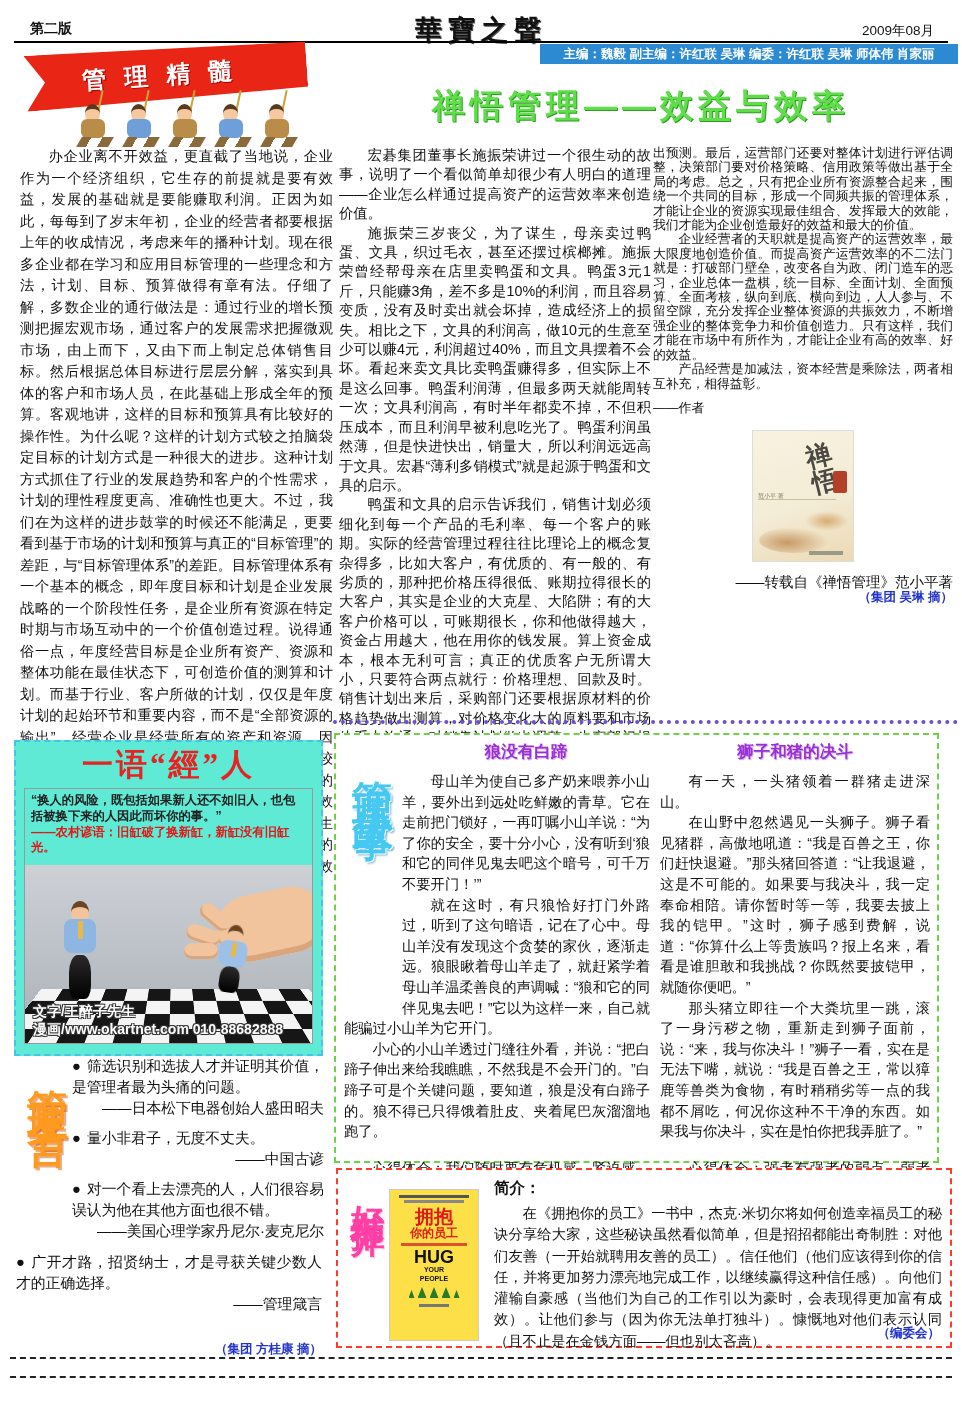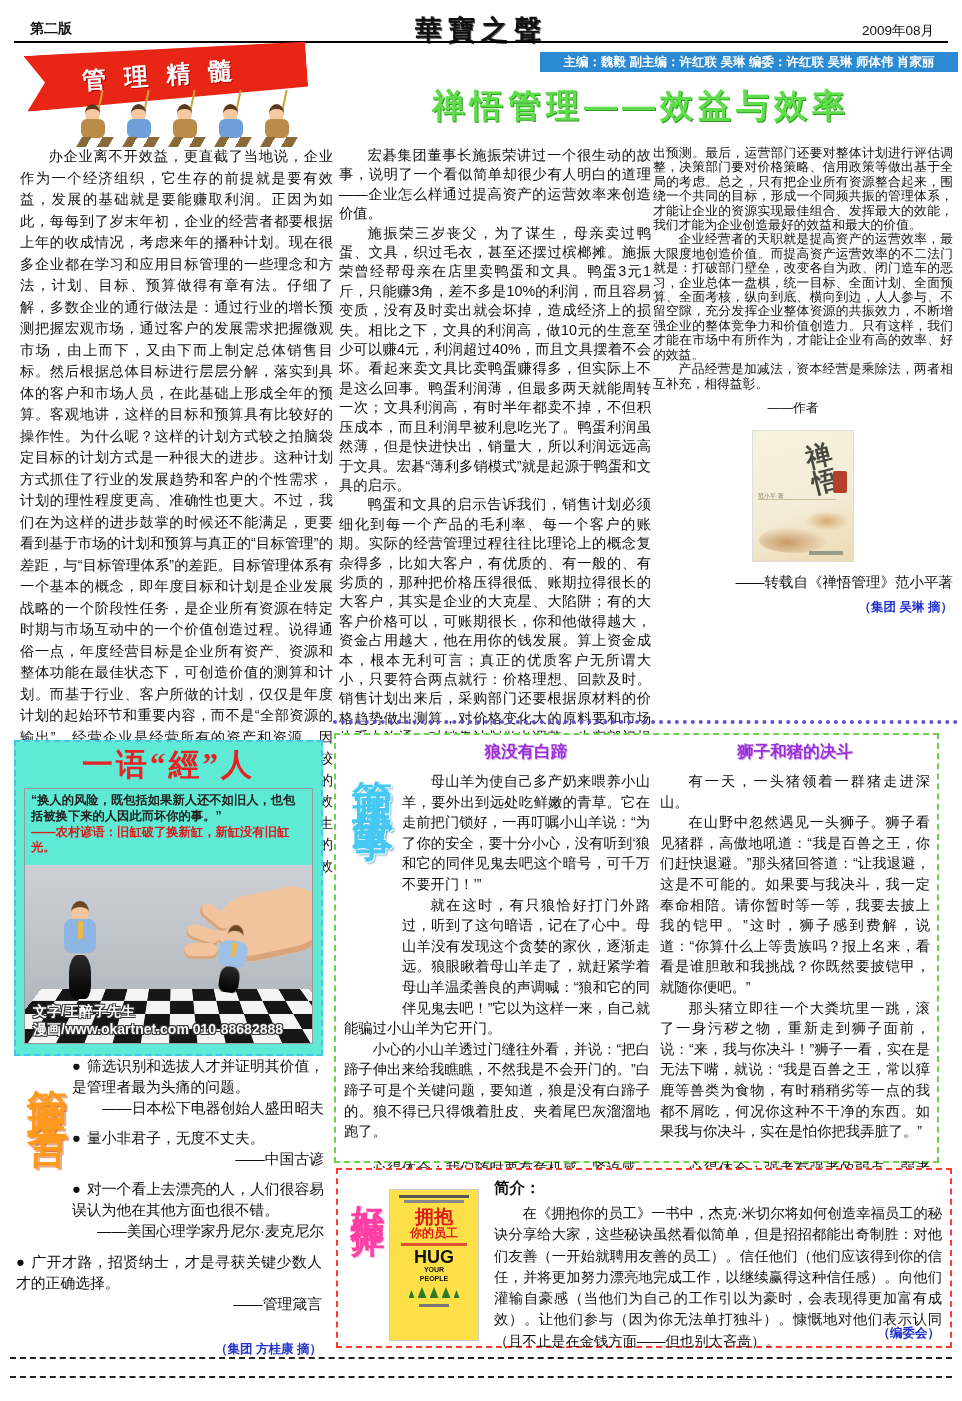--- a/index.html
+++ b/index.html
@@ -8,21 +8,21 @@
 
   
   .page-label{position:absolute;left:30px;top:20px;font-size:14px;font-weight:bold;}
   .masthead-title{position:absolute;left:0;right:0;top:12px;text-align:center;
         font-size:27px;font-weight:bold;letter-spacing:6px;
         text-shadow:1px 1px 0 #555;}
   .page-date{position:absolute;right:28px;top:22px;font-size:13.5px;}
   .header-rule{position:absolute;left:14px;top:41px;width:934px;height:2px;background:#000;}
   .editors-bar{position:absolute;left:540px;top:44px;width:418px;height:20px;
         background:#2b8ad2;color:#fff;font-size:12.5px;font-weight:bold;
-        line-height:20px;text-align:center;margin-top:8px;}
+        line-height:20px;text-align:center;}
 
   
   .banner-wrap{position:absolute;left:15px;top:46px;width:302px;height:104px;}
   .flag{position:absolute;left:10px;top:0;width:282px;height:56px;background:#e92515;
         transform:rotate(-4deg);
         clip-path:polygon(0% 0%,100% 10%,100% 90%,0% 100%,7% 50%);
         color:#fff;font-weight:bold;font-size:24px;letter-spacing:18px;
         text-align:center;line-height:58px;text-shadow:1px 1px 0 #a00;}
   .kids{position:absolute;left:62px;top:56px;display:flex;gap:8px;}
   .kid{position:relative;width:38px;height:48px;}
@@ -38,36 +38,36 @@
   
   .feature-title{position:absolute;left:330px;top:84px;width:622px;margin:0;
         text-align:center;font-size:33px;font-weight:bold;
         letter-spacing:5px;color:#5fdd4a;text-shadow:1px 1px 0 #2f9b22;}
   .col{position:absolute;top:146px;text-align:justify;}
   .col p{margin:0;text-indent:2em;}
   .col p.noindent{text-indent:0;}
   .col1{left:20px;width:313px;font-size:14.3px;line-height:21.5px;}
   .col2{left:339px;width:312px;font-size:14.3px;line-height:19.4px;}
   .col3{left:653px;width:300px;font-size:12.8px;line-height:14.4px;}
-  .author-sig{text-align:center;margin-top:10px;padding-right:20px;}
+  .author-sig{text-align:left;margin-top:10px;padding-right:20px;}
   .zen-cover{position:relative;width:100px;height:130px;margin:16px auto 0;
         background:linear-gradient(160deg,#f8f2e0 0%,#f3ecd6 55%,#ecd9b4 100%);
         box-shadow:0 0 0 1px #ddd;}
   .zen-chars{position:absolute;right:14px;top:12px;font-family:"Liberation Serif","DejaVu Serif",serif;
         font-size:26px;font-weight:bold;color:#4a4a42;transform:rotate(-14deg);line-height:26px;width:30px;}
   .zen-seal{position:absolute;right:6px;top:40px;width:14px;height:22px;background:#b5402a;border-radius:2px;}
   .zen-author{position:absolute;left:5px;top:58px;font-size:6px;color:#776;}
   .zen-line{position:absolute;left:5px;top:68px;width:78px;height:1px;background:#cbbf9c;}
   .zen-blob{position:absolute;left:6px;bottom:8px;width:70px;height:26px;border-radius:50%;
         background:radial-gradient(ellipse at 40% 60%,#c89a66 0%,rgba(236,217,180,0) 70%);}
   .zen-blob2{position:absolute;right:4px;bottom:30px;width:44px;height:20px;border-radius:50%;
         background:radial-gradient(ellipse at 50% 50%,#d8ab72 0%,rgba(236,217,180,0) 70%);}
   .zen-pub{position:absolute;right:10px;bottom:6px;width:34px;height:4px;background:#9a9a88;}
   .source-line{text-align:right;margin-top:14px;font-size:14.5px;}
-  .credit{color:#2233cc;font-weight:bold;font-size:12.5px;text-align:right;margin-top:10px;}
+  .credit{color:#2233cc;font-weight:bold;font-size:12.5px;text-align:right;margin-top:0;}
 
   
   .purple-dots{position:absolute;left:333px;top:720px;width:625px;border-top:4px dotted #6a4fd0;}
   .bottom-dash1{position:absolute;left:10px;top:1357px;width:942px;border-top:2px dashed #222;}
   .bottom-dash2{position:absolute;left:10px;top:1376px;width:942px;border-top:2px dashed #222;}
 
   
   .aphorism-box{position:absolute;left:14px;top:740px;width:305px;height:312px;
         border:2.5px dashed #45c3e8;background:#5eead4;}
   .aphorism-title{margin:2px 0 0;text-align:center;font-size:31px;font-weight:bold;

